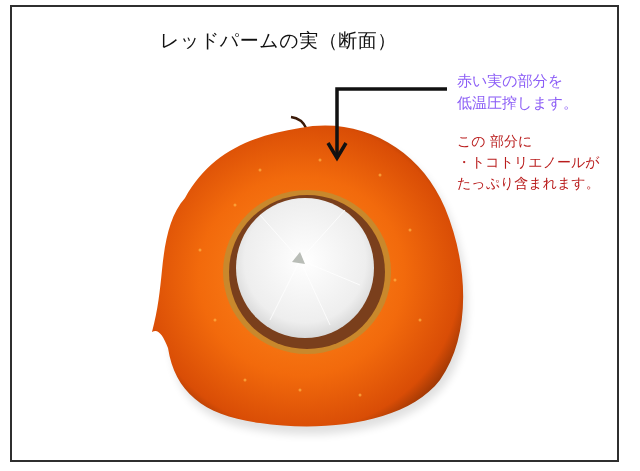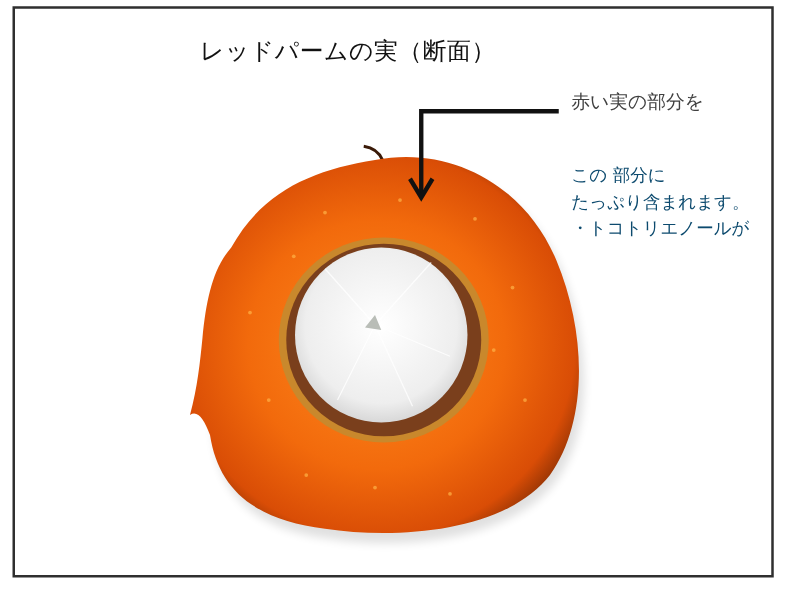--- a/index.html
+++ b/index.html
@@ -3,23 +3,23 @@
 <meta charset="utf-8">
 <style>
   html, body { margin:0; padding:0; background:#ffffff; }
   body { width:640px; height:471px; position:relative; overflow:hidden;
          font-family:"DejaVu Sans", "Liberation Sans", sans-serif; }
   .frame { position:absolute; left:10px; top:5px; width:609px; height:457px;
            border:2px solid #2f2f2f; box-sizing:border-box; background:#fff; }
   .title { position:absolute; left:160px; top:28px; font-size:19px; font-weight:normal;
            color:#111; letter-spacing:0.5px; white-space:nowrap; }
   .callout { position:absolute; left:457px; top:70px; font-size:15px; line-height:22px;
-             color:#404040; white-space:nowrap; }
+             color:#8b5cf6; white-space:nowrap; }
   .note { position:absolute; left:457px; top:131px; font-size:14px; line-height:21px;
-          color:#0c4a6e; white-space:nowrap; }
+          color:#b91c1c; white-space:nowrap; }
   .line-block { display:block; }
   svg.fruit { position:absolute; left:0; top:0; }
 </style>
 </head>
 <body>
 
 <div class="frame"></div>
 
 <div class="title">レッドパームの実（断面）</div>
 
@@ -76,19 +76,20 @@
   <polygon points="292,262 300,252 305,264" fill="#b9bdb7"></polygon>
 
   <g>
     <polyline points="447,89 337,89 337,155" fill="none" stroke="#111" stroke-width="3.5"></polyline>
     <polyline points="328,143 337,158 346,143" fill="none" stroke="#111" stroke-width="3.5"></polyline>
   </g>
 </svg>
 
 <div class="callout">
   <span class="line-block">赤い実の部分を</span>
+  <span class="line-block">低温圧搾します。</span>
 </div>
 
 <div class="note">
   <span class="line-block">この 部分に</span>
+  <span class="line-block">・トコトリエノールが</span>
   <span class="line-block">たっぷり含まれます。</span>
-  <span class="line-block">・トコトリエノールが</span>
 </div>
 
 </body></html>

